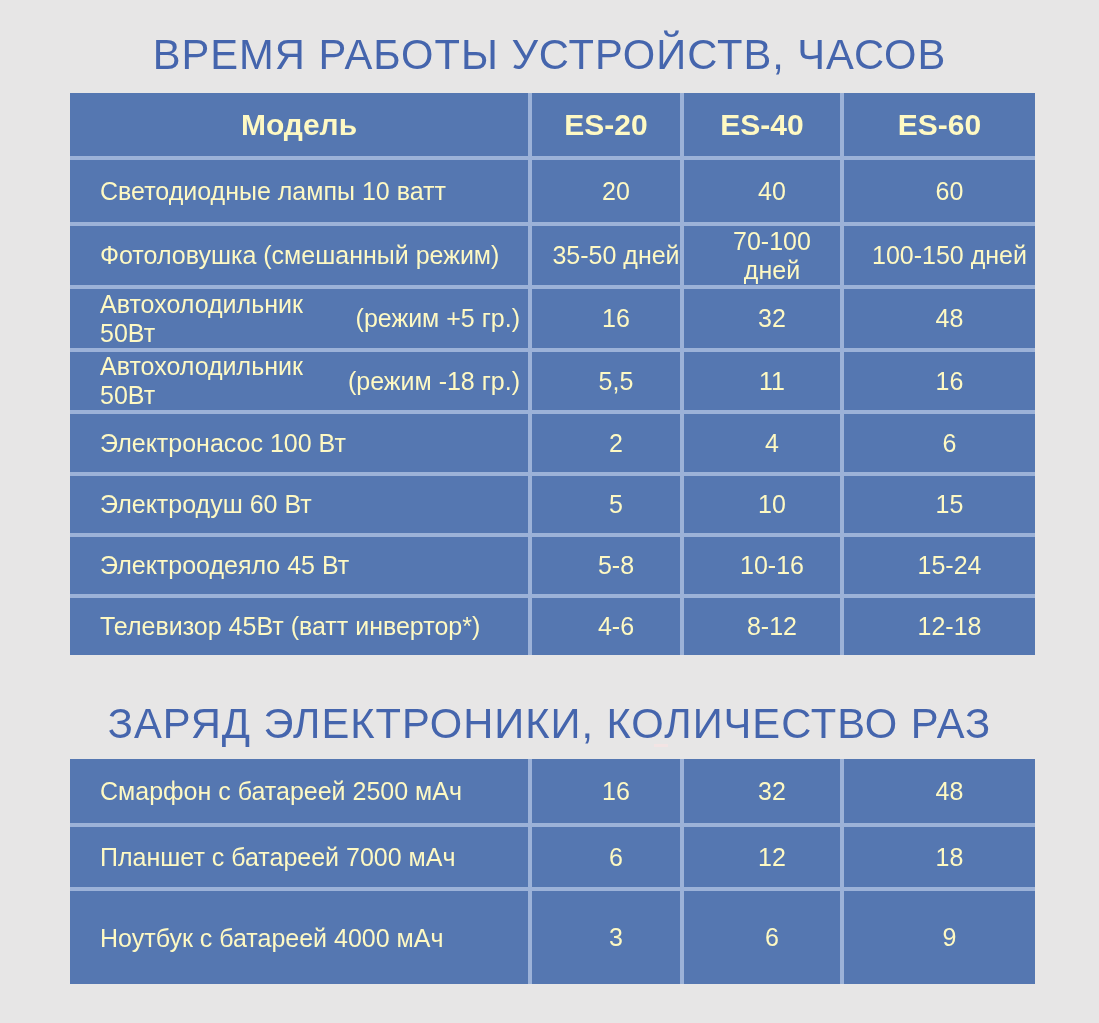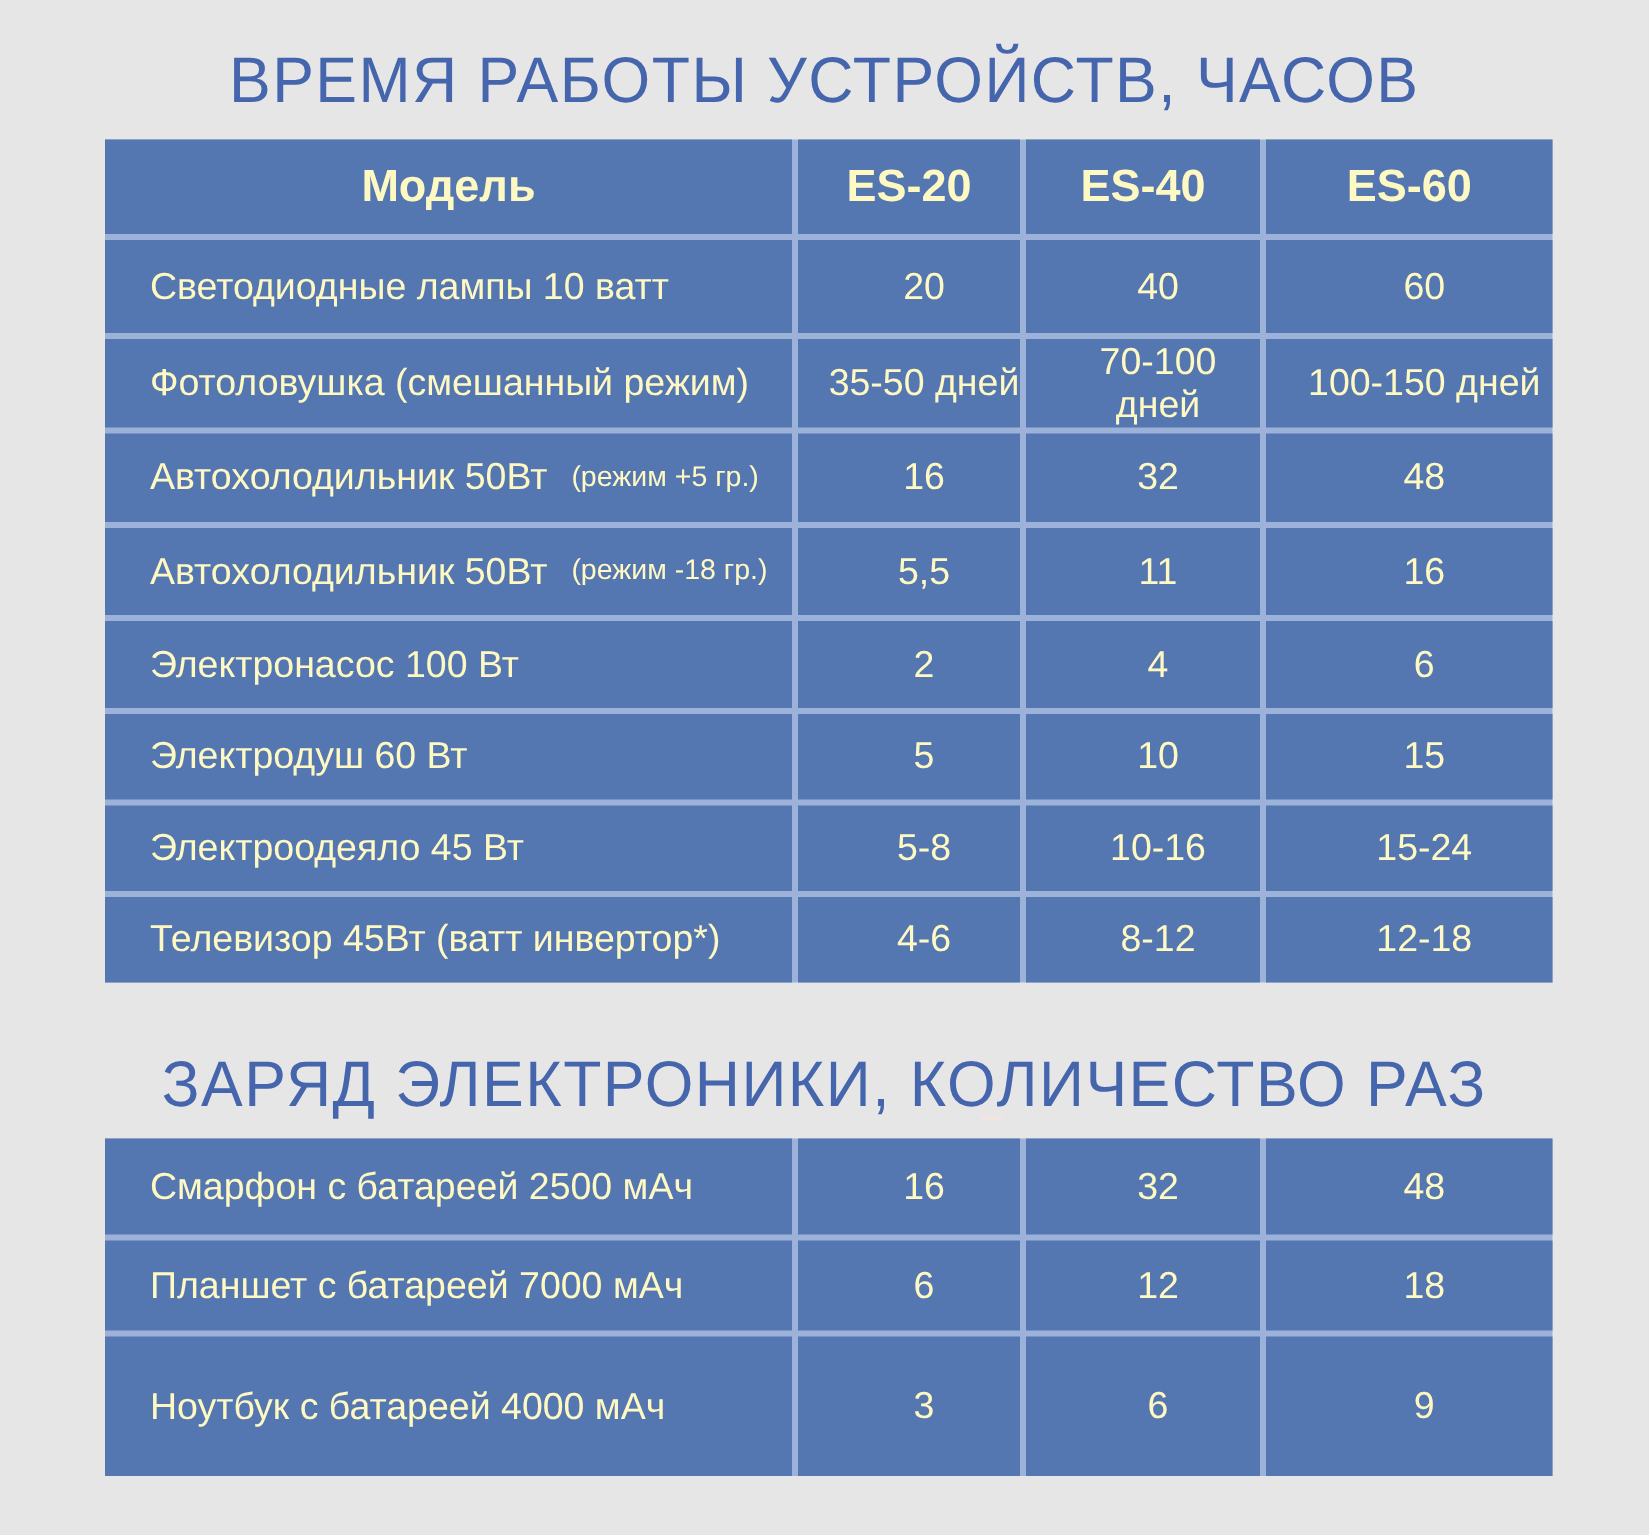--- a/index.html
+++ b/index.html
@@ -39,21 +39,21 @@
   .cell {
     background:#5577b1;
     color:#fef9c3;
     display:flex;
     align-items:center;
     font-size:25px;
   }
   .lbl { justify-content:flex-start; padding-left:30px; padding-right:8px; }
   .val { justify-content:center; text-align:center;padding-left:20px; }
   .hdr { font-weight:bold; font-size:30px; justify-content:center; padding-left:0; }
-  .small { font-size:19px; margin-left:16px; white-space:nowrap; }
+  .small { font-size:25px; margin-left:16px; white-space:nowrap; }
   .col2 {
     flex-direction:column;
     align-items:flex-start;
     justify-content:center;
     line-height:40px;
   }
   .mark {
     position:absolute;
     left:654px; top:744px;
     width:14px; height:3px;

